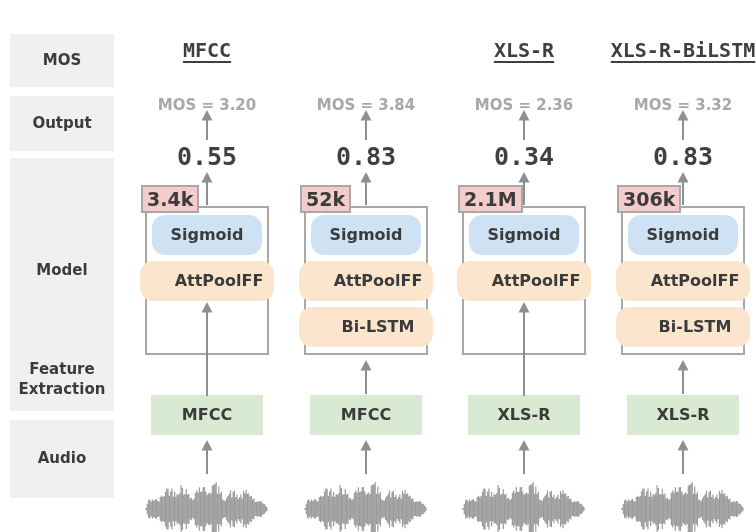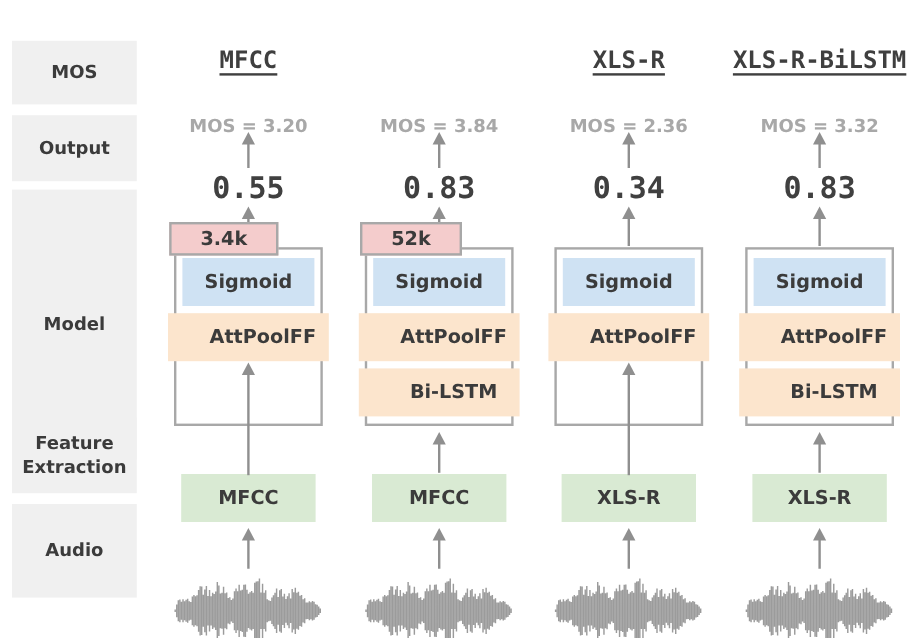--- a/index.html
+++ b/index.html
@@ -24,26 +24,26 @@
   .a1{top:78px;}
   .a2{top:140px;}
   .a3long{top:270px;z-index:3;}
   .a3short{top:328px;}
   .a4{top:408px;}
   .mbox{top:174px;width:124px;height:149px;background:#fff;
         border:2px solid var(--box_border);box-sizing:border-box;
         display:flex;flex-direction:column;align-items:center;
         padding-top:7px;gap:6px;z-index:2;}
   .blk{width:110px;height:40px;line-height:40px;text-align:center;
-       color:var(--text_dark);font-weight:bold;font-size:16px;flex:none;}
+       color:var(--text_dark);font-weight:bold;font-size:16px;flex:none;border-radius:13px;}
   .blue{background:var(--layer_blue);}
   .orange{background:var(--layer_orange);padding-left:24px;}
   .badge{top:153px;left:calc(50% - 66px);transform:none;height:22px;line-height:22px;
-         padding:1px 24px;background:var(--param_pink);border:2px solid var(--box_border);
-         color:var(--text_dark);font-weight:bold;font-size:16px;z-index:4;white-space:nowrap;}
+         padding:1px 4px;background:var(--param_pink);border:2px solid var(--box_border);
+         color:var(--text_dark);font-weight:bold;font-size:19px;z-index:4;white-space:nowrap;}
   .feat{top:363px;width:112px;height:40px;line-height:40px;text-align:center;
         background:var(--feature_green);color:var(--text_dark);font-weight:bold;font-size:16px;}
   .wave{top:444px;}
 </style>
 </head>
 <body>
 
 <div id="canvas">
 
   <div class="rowlab" style="top:34px;height:53px">MOS</div>
@@ -119,20 +119,21 @@
     <div class="mos">MOS = 2.36</div>
     <svg class="arrow a1" width="16" height="30" viewBox="0 0 16 30">
         <line x1="8" y1="7" x2="8" y2="30" stroke="var(--arrow_gray)" stroke-width="2"></line>
         <polygon points="8,0 2.5,10.5 13.5,10.5" fill="var(--arrow_gray)"></polygon>
       </svg>
     <div class="out">0.34</div>
     <svg class="arrow a2" width="16" height="33" viewBox="0 0 16 33">
         <line x1="8" y1="7" x2="8" y2="33" stroke="var(--arrow_gray)" stroke-width="2"></line>
         <polygon points="8,0 2.5,10.5 13.5,10.5" fill="var(--arrow_gray)"></polygon>
       </svg>
+    <div class="badge">2.1M</div>
     <div class="mbox">
       <div class="blk blue">Sigmoid</div>
       <div class="blk orange">AttPoolFF</div>
     </div>
     <svg class="arrow a3long" width="16" height="94" viewBox="0 0 16 94">
         <line x1="8" y1="7" x2="8" y2="94" stroke="var(--arrow_gray)" stroke-width="2"></line>
         <polygon points="8,0 2.5,10.5 13.5,10.5" fill="var(--arrow_gray)"></polygon>
       </svg>
     <div class="feat">XLS-R</div>
     <svg class="arrow a4" width="16" height="34" viewBox="0 0 16 34">
@@ -149,20 +150,21 @@
     <div class="mos">MOS = 3.32</div>
     <svg class="arrow a1" width="16" height="30" viewBox="0 0 16 30">
         <line x1="8" y1="7" x2="8" y2="30" stroke="var(--arrow_gray)" stroke-width="2"></line>
         <polygon points="8,0 2.5,10.5 13.5,10.5" fill="var(--arrow_gray)"></polygon>
       </svg>
     <div class="out">0.83</div>
     <svg class="arrow a2" width="16" height="33" viewBox="0 0 16 33">
         <line x1="8" y1="7" x2="8" y2="33" stroke="var(--arrow_gray)" stroke-width="2"></line>
         <polygon points="8,0 2.5,10.5 13.5,10.5" fill="var(--arrow_gray)"></polygon>
       </svg>
+    <div class="badge">306k</div>
     <div class="mbox">
       <div class="blk blue">Sigmoid</div>
       <div class="blk orange">AttPoolFF</div>
       <div class="blk orange">Bi-LSTM</div>
     </div>
     <svg class="arrow a3short" width="16" height="34" viewBox="0 0 16 34">
         <line x1="8" y1="7" x2="8" y2="34" stroke="var(--arrow_gray)" stroke-width="2"></line>
         <polygon points="8,0 2.5,10.5 13.5,10.5" fill="var(--arrow_gray)"></polygon>
       </svg>
     <div class="feat">XLS-R</div>

